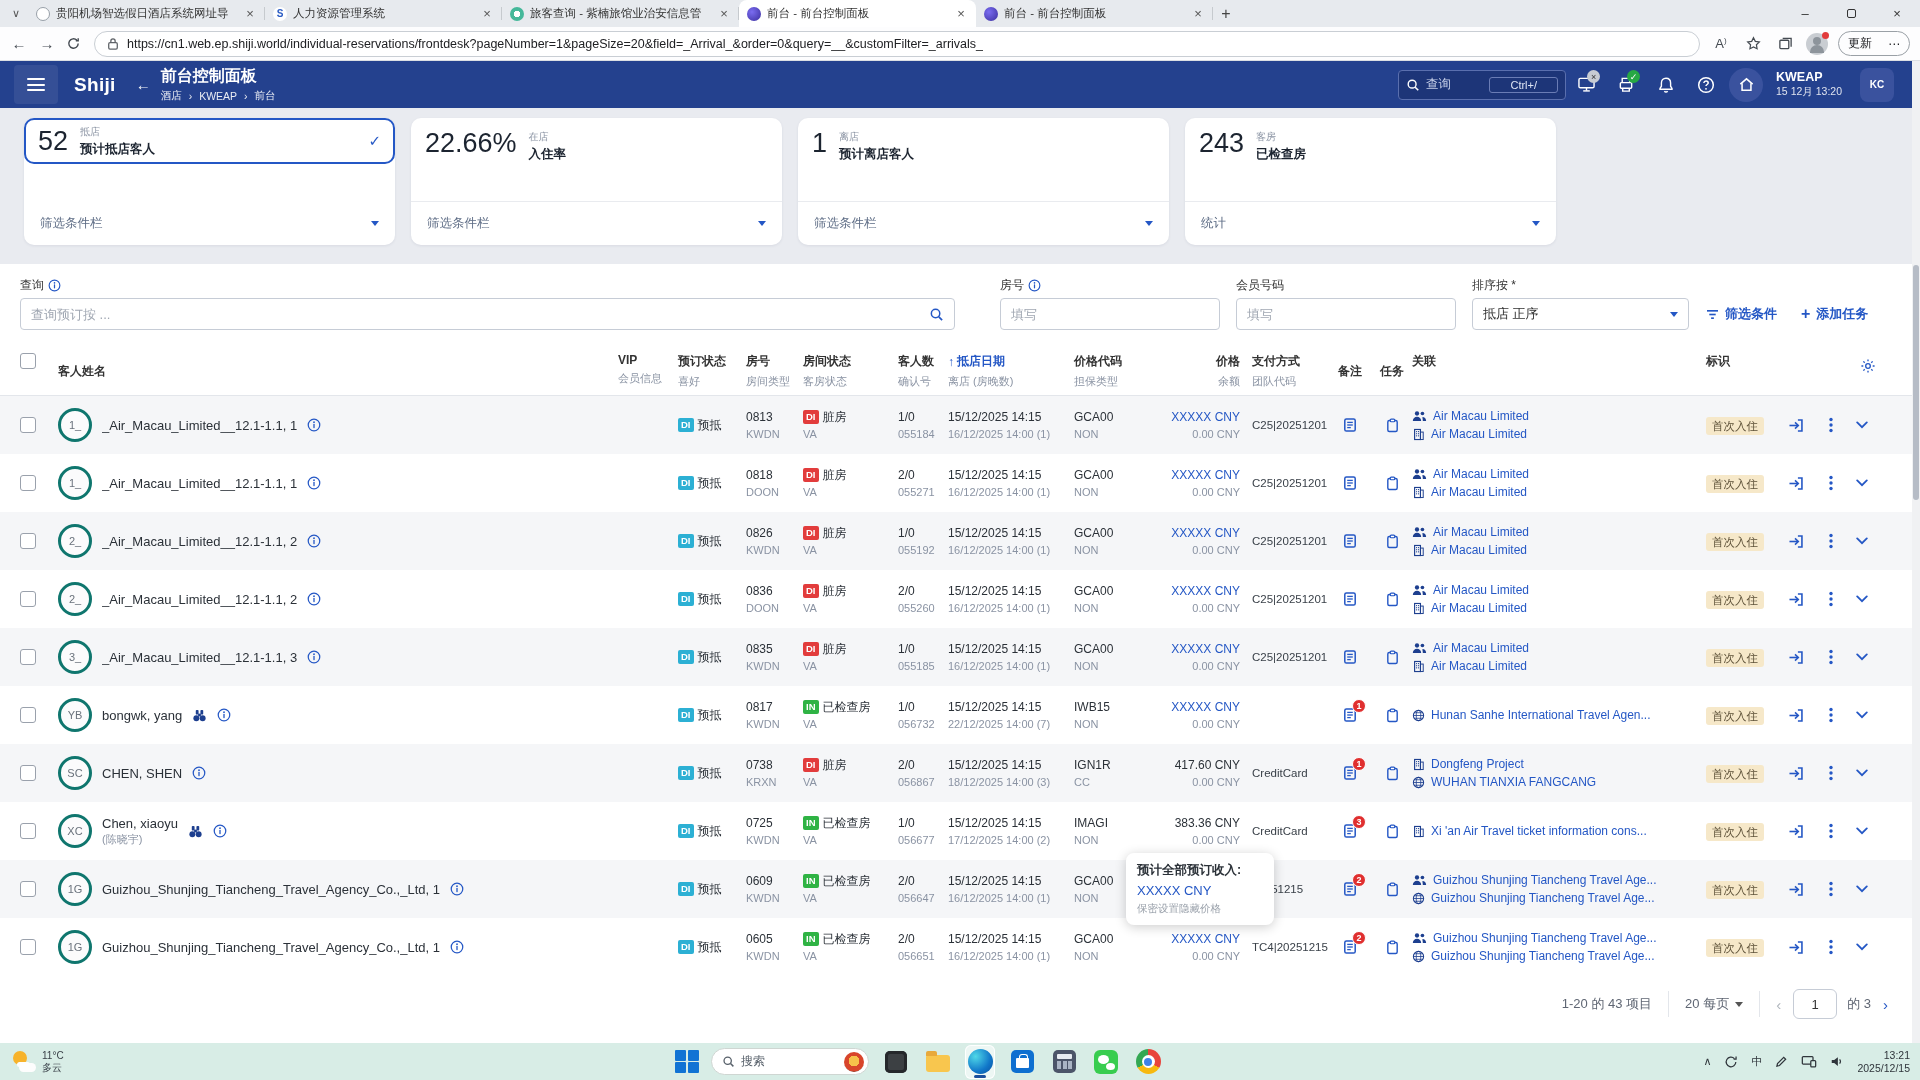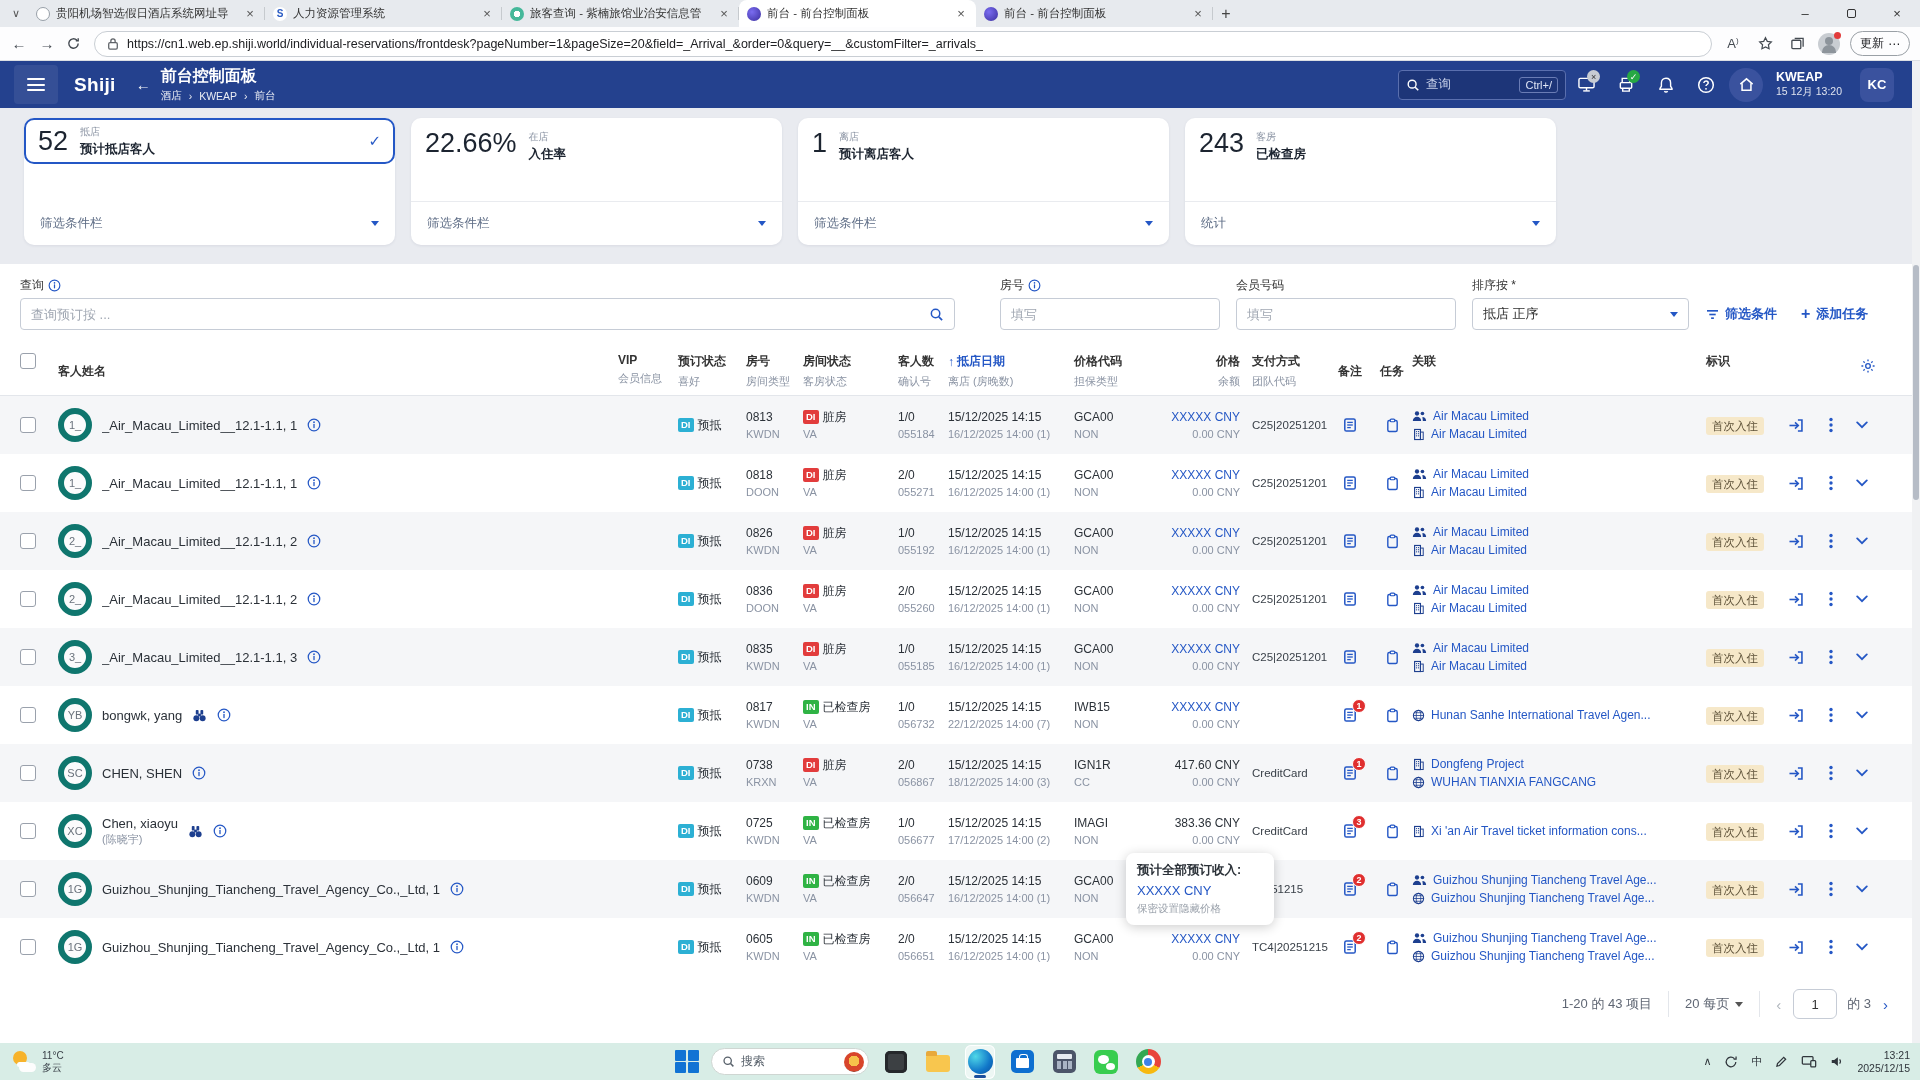--- a/index.html
+++ b/index.html
@@ -28,43 +28,43 @@
 
   .urlbar{position:absolute;top:27px;height:34px;left:0;right:0;background:#fdfdfe;border-bottom:1px solid #dcdfe3;display:flex;align-items:center;padding:0 10px;gap:10px}
   .navic{color:#454b52;font-size:15px;width:18px;text-align:center}
   .urlpill{flex:1;height:26px;border:1px solid #c9ced4;border-radius:13px;display:flex;align-items:center;padding:0 12px;gap:8px;font-size:12.5px;color:#202124;background:#fff;overflow:hidden}
   .url-text{white-space:nowrap;overflow:hidden}
   .ub-ic{width:22px;display:flex;justify-content:center;color:#454b52;font-size:12px}
   .ub-avatar{width:22px;height:22px;border-radius:50%;background:#c9cdd2;position:relative}
   .ub-avatar::before{content:"";position:absolute;left:7px;top:4px;width:8px;height:8px;border-radius:50%;background:#8d949b}
   .ub-avatar::after{content:"";position:absolute;left:4px;top:12px;width:14px;height:8px;border-radius:7px 7px 0 0;background:#8d949b}
   .ub-dot{position:absolute;right:-1px;top:-1px;width:7px;height:7px;border-radius:50%;background:#e23c3c}
-  .updatepill{border:1px solid #9aa0a6;border-radius:14px;padding:3px 9px;font-size:12px;color:#202124;display:flex;align-items:center;gap:4px;white-space:nowrap}
+  .updatepill{border:1px solid #9aa0a6;border-radius:14px;padding:3px 9px;font-size:12px;color:#202124;display:flex;align-items:center;gap:16px;white-space:nowrap}
 
   
   .appheader{position:absolute;top:61px;height:47px;left:0;right:0;background:var(--header-bg,#24418e);display:flex;align-items:center;color:#fff}
   .burger{width:44px;height:39px;margin-left:14px;background:rgba(255,255,255,.08);border-radius:4px;display:flex;flex-direction:column;justify-content:center;align-items:center;gap:3.5px}
   .burger i{width:18px;height:2px;background:#fff;border-radius:1px}
   .logo{font-weight:bold;font-size:19px;margin-left:16px;letter-spacing:.3px}
   .backarrow{margin-left:20px;font-size:15px;opacity:.95}
   .titleblock{margin-left:10px}
   .ph-title{font-size:16px;font-weight:bold}
   .crumbs{font-size:10.5px;opacity:.9;display:flex;gap:7px;margin-top:2px;align-items:center}
   .hsearch{margin-left:auto;width:168px;height:30px;border:1px solid #5a6fae;background:#1d3578;border-radius:4px;display:flex;align-items:center;padding:0 7px;gap:6px}
   .hs-text{color:#c6cfe8;font-size:12.5px;flex:1}
-  .kbd{border:1px solid #6a7cb5;border-radius:3px;padding:1px 5px;font-size:11px;color:#dfe5f5;white-space:nowrap}
+  .kbd{border:1px solid #6a7cb5;border-radius:3px;padding:1px 20px;font-size:11px;color:#dfe5f5;white-space:nowrap}
   .hic{width:40px;display:flex;justify-content:center;position:relative}
   .hbadge{position:absolute;top:-6px;right:6px;width:13px;height:13px;border-radius:50%;font-size:9px;display:flex;align-items:center;justify-content:center}
   .hb-gray{background:#c7ccd3;color:#333}
   .hb-green{background:#27a844;color:#fff}
   .homec{width:34px;height:34px;border-radius:50%;background:#3a529e;display:flex;align-items:center;justify-content:center}
   .propblock{margin:0 12px 0 10px}
   .prop-code{font-weight:bold;font-size:12.5px}
   .prop-dt{font-size:10.5px;opacity:.85;margin-top:1px}
-  .kc{width:34px;height:34px;border-radius:8px;background:#3a529e;display:flex;align-items:center;justify-content:center;font-weight:bold;font-size:13px;margin:0 26px 0 6px}
+  .kc{width:34px;height:34px;border-radius:8px;background:#3a529e;display:flex;align-items:center;justify-content:center;font-weight:bold;font-size:10px;margin:0 26px 0 6px}
 
   
   #cards{position:absolute;top:118px;left:24px;display:flex;gap:16px}
   .card{width:371px;height:127px;background:#fff;border-radius:10px;box-shadow:0 1px 3px rgba(25,39,80,.08);display:flex;flex-direction:column}
   .card-top{height:84px;flex:none;display:flex;gap:10px;padding:12px 14px;border-bottom:1px solid #e9ebef;align-items:flex-start}
   .card.selected .card-top{height:46px;border:2px solid var(--accent,#2f6be0);border-radius:10px;padding:8px 12px;align-items:center;border-bottom:2px solid var(--accent,#2f6be0)}
   .big{font-size:27px;color:#1c2430;line-height:1;margin-right:2px}
   .nl{display:flex;flex-direction:column}
   .ntag{font-size:10px;color:#8a93a3}
   .nlbl{font-size:12.5px;font-weight:bold;color:#1c2430;margin-top:2px}
@@ -110,21 +110,21 @@
   .c-act{width:100px;display:flex;align-items:center;justify-content:space-between;padding:0 10px}
   .th .top{font-size:12px;font-weight:bold;color:#333;display:flex;align-items:center;gap:3px}
   .th .top.sorted{color:var(--accent,#2457c5)}
   .th .bot{font-size:11px;color:#8a93a3;margin-top:4px}
   .th.c-price .top{justify-content:flex-end}
   .th.c-price .bot{text-align:right}
   .gear{position:absolute;right:36px;top:16px}
   .cb{width:16px;height:16px;border:1.5px solid #9aa1ac;border-radius:3px;background:#fff}
   #rows .row{display:flex;align-items:center;height:58px;padding-left:20px}
   #rows .row:nth-child(odd){background:#f5f6f8}
-  .avatar{width:34px;height:34px;border-radius:50%;border:6px solid #0f766e;background:#fbfbfc;color:#6a727c;font-size:11px;display:flex;align-items:center;justify-content:center;flex:none}
+  .avatar{width:34px;height:34px;border-radius:50%;border:3px solid #0f766e;background:#fbfbfc;color:#6a727c;font-size:11px;display:flex;align-items:center;justify-content:center;flex:none}
   .nm{display:flex;flex-direction:column;max-width:380px}
   .n1{font-size:13px;color:#2b3138;white-space:nowrap;overflow:hidden}
   .n2{font-size:11px;color:#8a93a3;margin-top:1px}
   .two .l1{font-size:12px;color:#2b3138;line-height:15px;display:flex;align-items:center;gap:4px}
   .two .l2{font-size:11px;color:#8a93a3;line-height:14px;margin-top:2px}
   .c-price .l1{justify-content:flex-end}
   .l1.blue{color:var(--accent,#2457c5)}
   .c-pay{font-size:11.5px;color:#3a4149}
   .badge{font-size:9.5px;font-weight:bold;color:#fff;padding:2px 3px;border-radius:2px;line-height:1}
   .b-cyan{background:var(--badge-cyan,#2cb0d4)}

